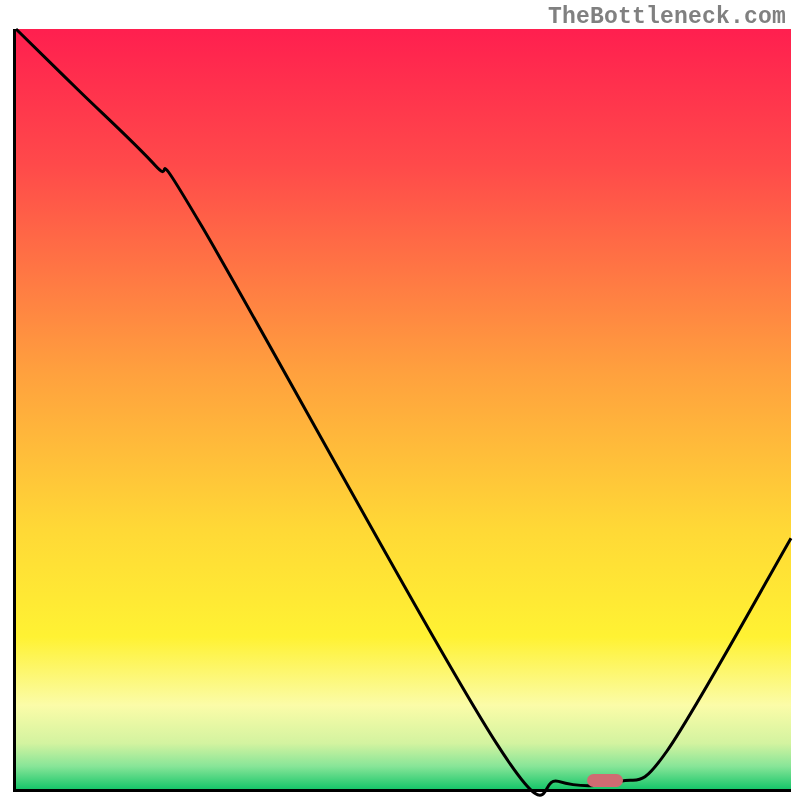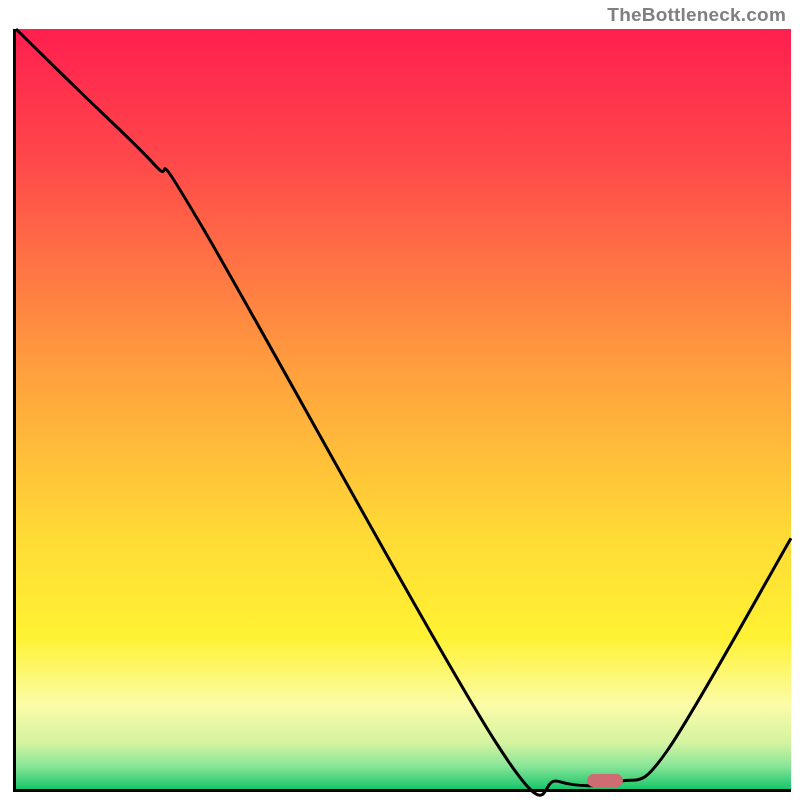--- a/index.html
+++ b/index.html
@@ -10,24 +10,24 @@
   }
   .container {
     width: 800px;
     height: 800px;
     position: relative;
   }
   .watermark {
     position: absolute;
     top: 4px;
     right: 14px;
-    font-size: 19px;
+    font-size: 23px;
     font-weight: bold;
     color: #808080;
-    font-family: Liberation Sans, sans-serif;
+    font-family: Liberation Mono, monospace;
     letter-spacing: 0.2px;
   }
   .plot-area {
     position: absolute;
     top: 29px;
     left: 13px;
     width: 775px;
     height: 760px;
     border-left: 3px solid #000;
     border-bottom: 3px solid #000;

